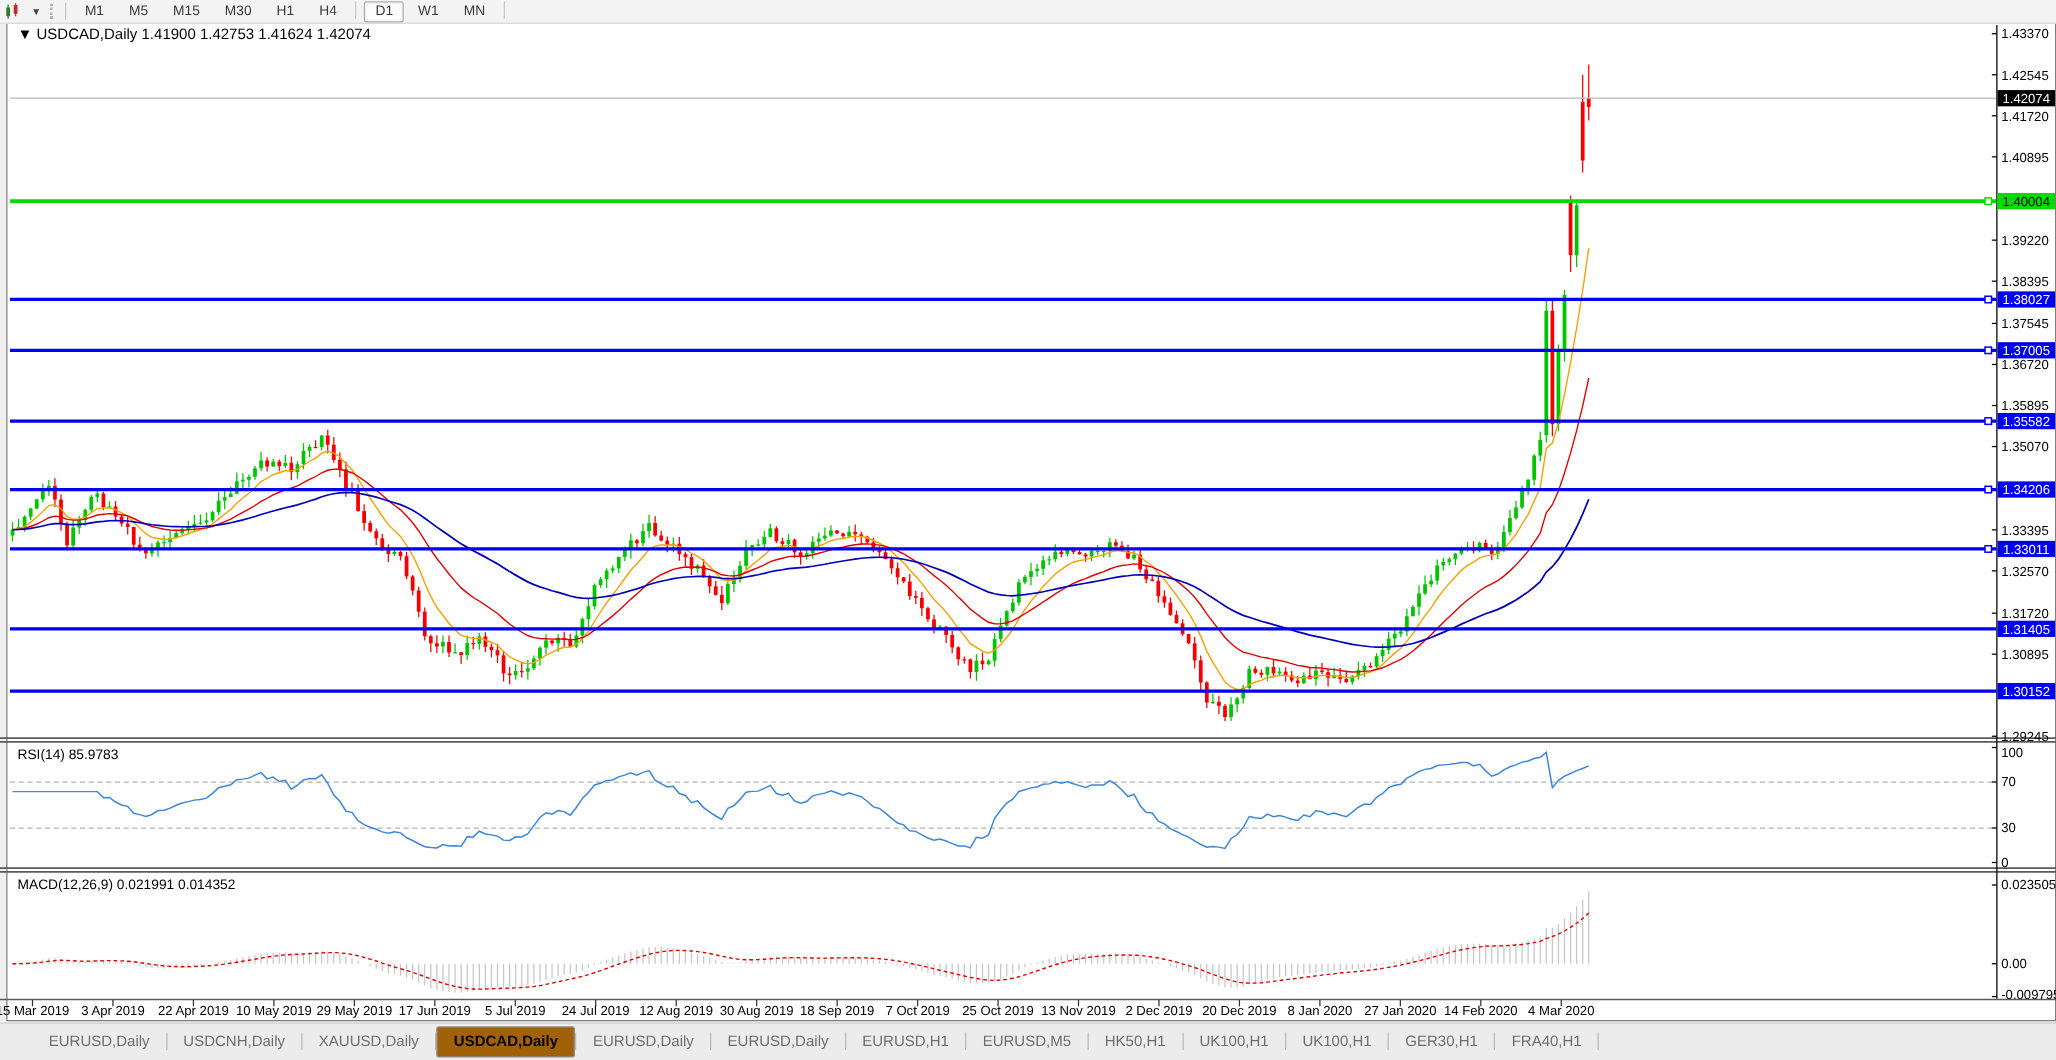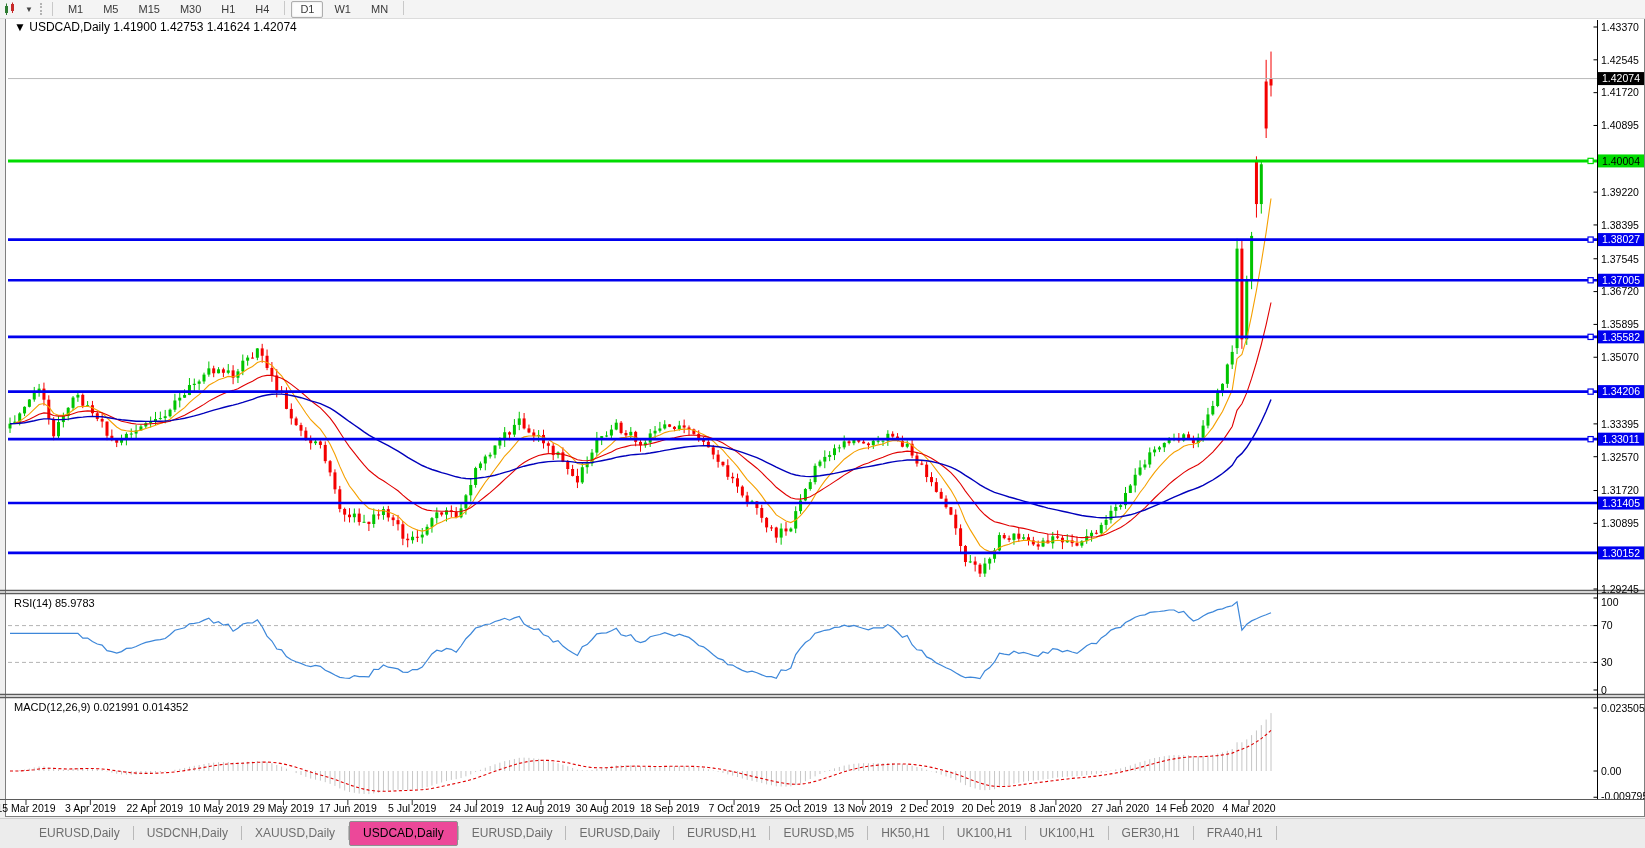--- a/index.html
+++ b/index.html
@@ -22,21 +22,21 @@
   #chart-svg{position:absolute;top:0;left:0;z-index:1;}
   #chart-svg text{font-family:"Liberation Sans",sans-serif;}
 
   
   #tabbar{position:absolute;top:818px;left:0;width:1645px;height:30px;
     background:#ececec;border-top:1px solid #cfcfcf;display:flex;
     align-items:flex-start;z-index:5;font-size:12px;}
   #tabbar .pad{width:26px;}
   .tab{height:20px;line-height:20px;padding:1px 13px;color:#6e6e6e;
     white-space:nowrap;margin-top:3px;cursor:default;}
-  .tab.active{background:#ec4899;color:#000;font-weight:normal;
+  .tab.active{background:#a16207;color:#000;font-weight:bold;
     border:1px solid #8f8f8f;border-radius:2px;margin-top:2px;height:21px;line-height:21px;}
   .tab-sep{width:1px;height:14px;background:#b9b9b9;margin-top:7px;}
 </style>
 </head>
 <body>
 <div id="stage">
 
 <div id="toolbar">
   <div class="tool-icon">
     <svg width="18" height="14" viewBox="0 0 18 14">

